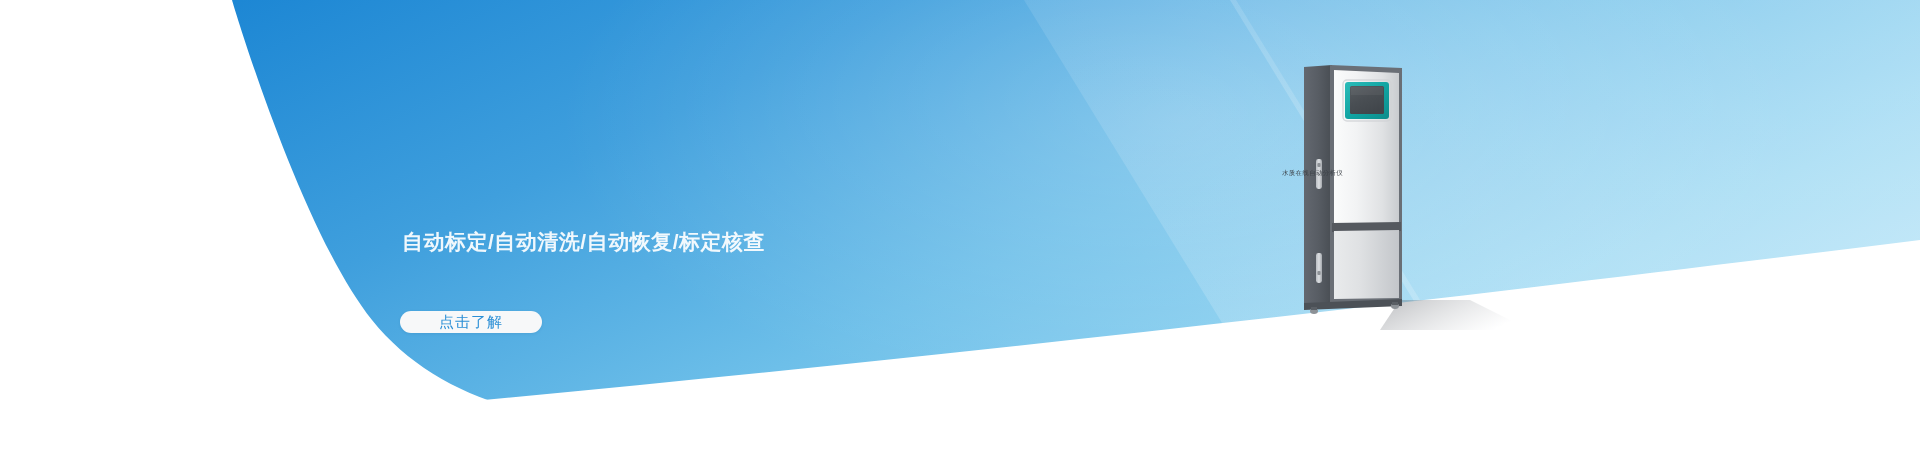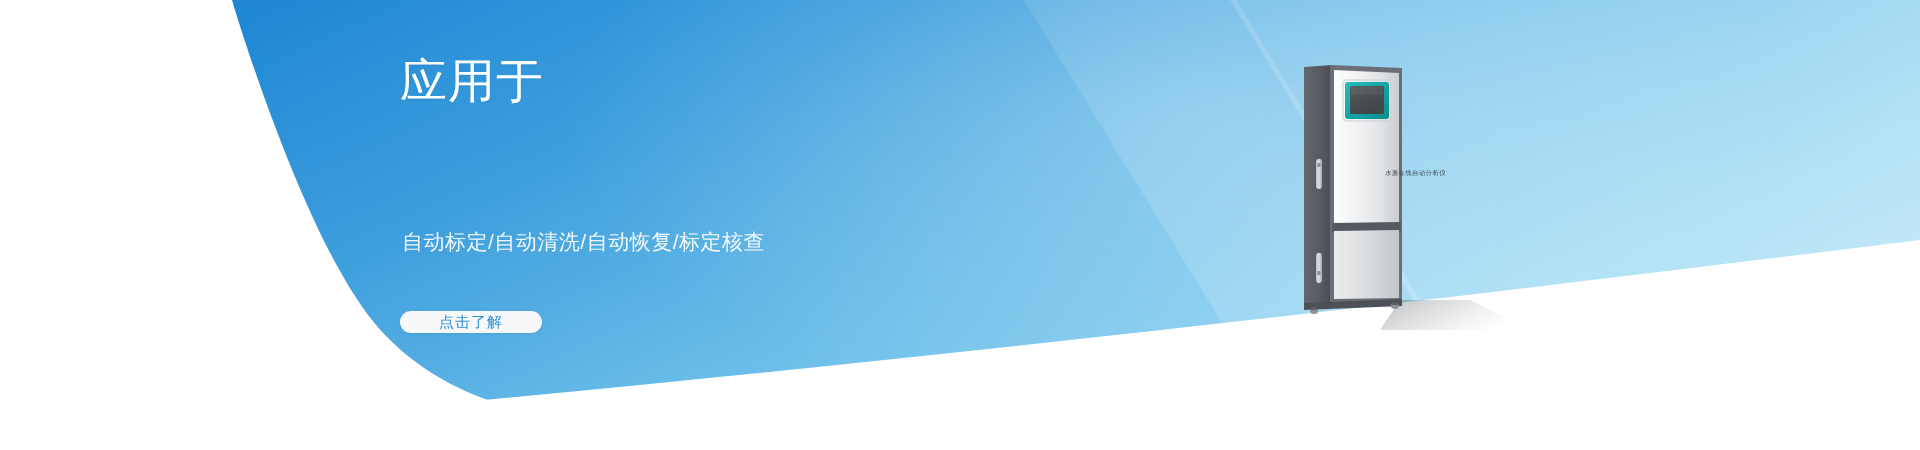--- a/index.html
+++ b/index.html
@@ -57,20 +57,21 @@
 
   .subtitle {
     position: absolute;
     left: 2px;
     top: 228px;
     color: rgba(255,255,255,0.92);
     font-size: 21px;
     line-height: 28px;
     letter-spacing: 0.5px;
     white-space: nowrap;
+    font-weight: bold;
   }
 
   .cta {
     position: absolute;
     left: 0px;
     top: 311px;
     width: 142px;
     height: 22px;
     border: none;
     border-radius: 19px;
@@ -93,24 +94,24 @@
     left: 1302px;
     top: 63px;
     width: 118px;
     height: 250px;
     z-index: 5;
   }
   .machine-svg { display: block; width: 118px; height: 250px; overflow: visible; }
 
   .machine-label {
     position: absolute;
-    left: 1366px;
+    left: 1282px;
     top: 169px;
     width: 80px;
-    text-align: right;
+    text-align: left;
     color: #3a3f45;
     font-size: 6.4px;
     letter-spacing: 0.4px;
     line-height: 8px;
     z-index: 6;
     white-space: nowrap;
     font-family: "DejaVu Sans", sans-serif;
   }
 </style>
 </head>
@@ -157,21 +158,20 @@
     <path d="M 0,0 L 232,0 C 232,0 300,230 372,320 C 430,392 520,420 640,430 L 640,450 L 0,450 Z" fill="#ffffff"></path>
 
     <path d="M 0,450 L 1920,450 L 1920,240 C 1500,292 1000,352 420,406 C 280,419 130,428 0,432 Z" fill="#ffffff"></path>
 
     <polygon points="1400,300 1470,300 1530,330 1380,330" fill="url(#gShadow)"></polygon>
   </svg>
 
   <div class="content">
 
     <div class="headline">
-      <span class="line">应用于</span>
     </div>
 
     <div class="subtitle">自动标定/自动清洗/自动恢复/标定核查</div>
 
     <button class="cta" type="button">点击了解</button>
   </div>
 
   <div class="machine">
     <svg class="machine-svg" viewBox="0 0 118 250">
       <defs>

